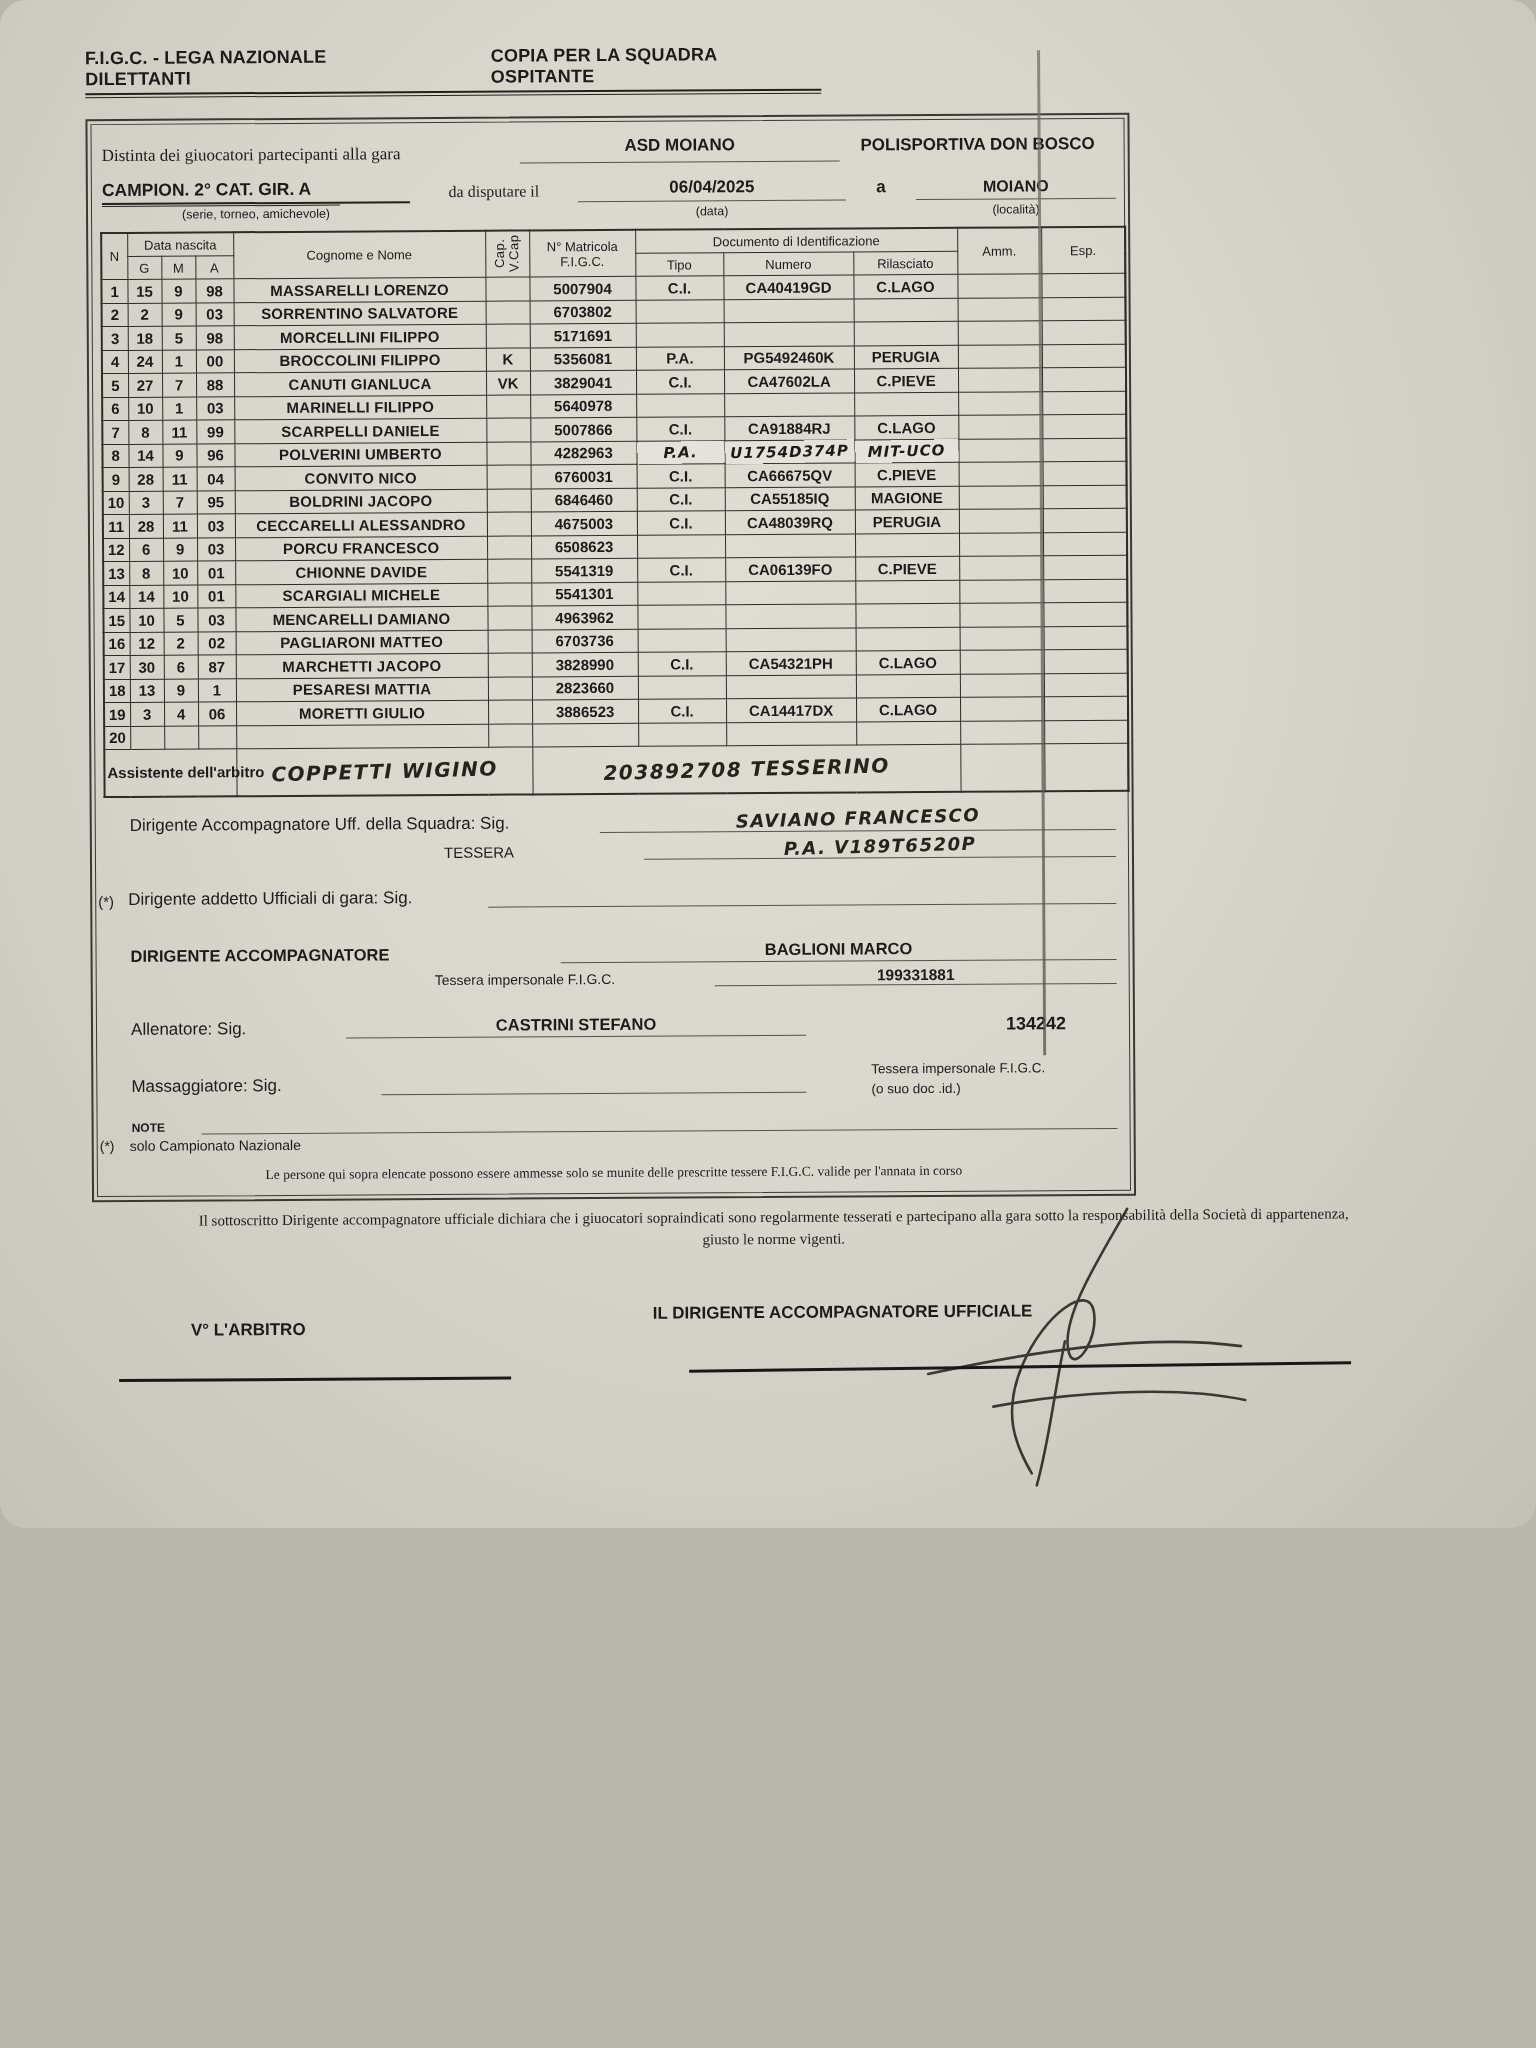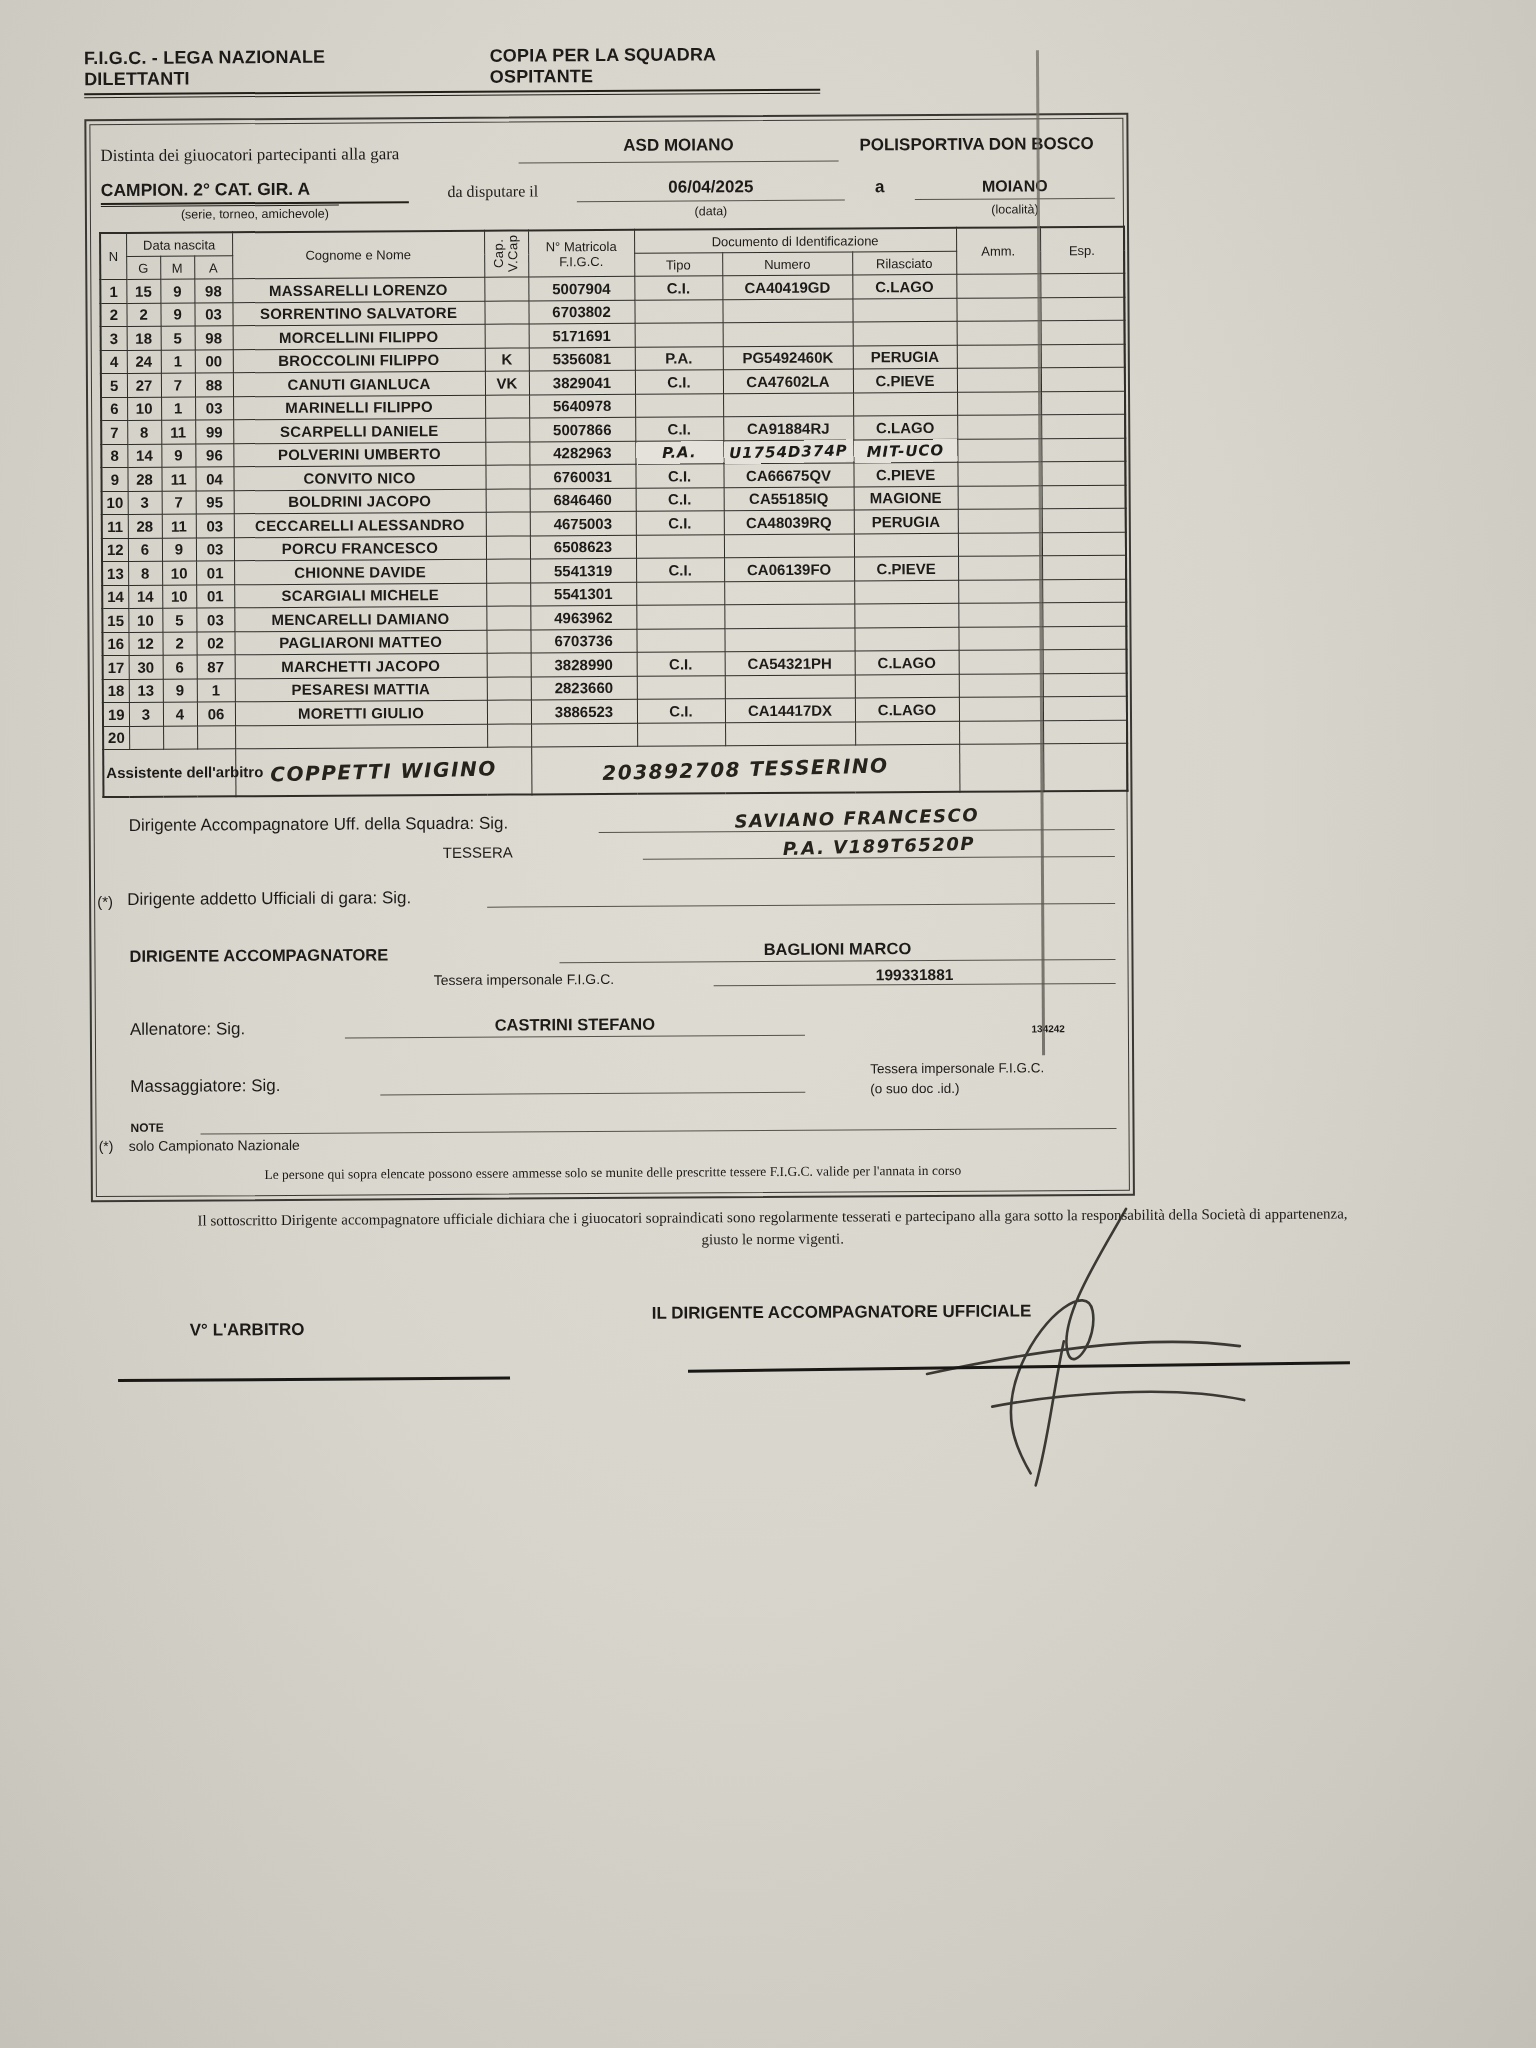--- a/index.html
+++ b/index.html
@@ -1,19 +1,19 @@
 <!DOCTYPE html>
 <html><head>
 <meta charset="utf-8">
 <style>
   html,body { margin:0; padding:0; background:#b9b6ae; }
   .photo {
-    position:relative; width:1536px; height:2048px; overflow:hidden;
+    position:relative; width:1536px; height:1528px; overflow:hidden;
     background: radial-gradient(ellipse at 48% 38%, #dedbd3 0%, #d8d5cd 45%, #cdcac2 78%, #c3c0b8 100%);
-    font-family:"Liberation Sans","DejaVu Sans",sans-serif; color:#1d1b18;
+    font-family:"Liberation Sans","DejaVu Sans",sans-serif; color:#1d1b18;border-radius:26px;
   }
   .sheet { position:absolute; inset:0; padding:44px 0 0 88px; box-sizing:border-box;
            transform:rotate(-0.35deg); transform-origin:50% 35%; }
   .serif { font-family:"Liberation Serif","DejaVu Serif",serif; }
   .pre { white-space:pre-line;margin-top:24px; }
 
   
   .doc-title { width:736px; display:flex; gap:58px; font-weight:bold; font-size:18px;
                letter-spacing:.2px; padding-bottom:3px; border-bottom:2.5px solid #222019;
                position:relative; margin-bottom:24px; }
@@ -84,21 +84,21 @@
   .row-addetto .blankline { flex:1; margin-right:4px; height:20px; }
   .row-dir-acc { margin-top:34px; }
   .row-dir-acc .lbl { width:430px; padding-left:26px; font-weight:bold; font-size:16.5px; }
   .row-dir-acc .blankline { flex:1; margin-right:4px; font-weight:bold; font-size:16.5px; padding-bottom:2px; }
   .row-tess-imp { margin-top:5px; }
   .row-tess-imp .lbl { width:280px; margin-left:330px; font-size:14px; }
   .row-tess-imp .blankline { flex:1; margin-right:4px; font-weight:bold; font-size:15.5px; }
   .row-allenatore { margin-top:28px; }
   .row-allenatore .lbl { width:215px; padding-left:26px; font-size:17px; }
   .row-allenatore .blankline { width:460px; font-weight:bold; font-size:16.5px; padding-bottom:2px; }
-  .row-allenatore .tess-right { margin-left:auto; padding-right:55px; font-weight:bold; font-size:10px; }
+  .row-allenatore .tess-right { margin-left:auto; padding-right:55px; font-weight:bold; font-size:18px; }
   .row-massaggiatore { margin-top:18px; }
   .row-massaggiatore .lbl { width:250px; padding-left:26px; font-size:17px; }
   .row-massaggiatore .blankline { width:425px; height:20px; }
   .row-massaggiatore .tessblock { margin-left:65px; font-size:13.5px; line-height:1.45; transform:translateY(6px); }
   .row-note { margin-top:24px; }
   .row-note .lbl { width:70px; padding-left:26px; font-weight:bold; font-size:12px; }
   .row-note .blankline { flex:1; margin-right:4px; }
   .row-footnote { margin-top:3px; font-size:14px; }
   .row-footnote .ast { width:30px; margin-left:-6px; }
   .admission { margin:14px 0 4px 0; text-align:center; font-size:13.5px; }

